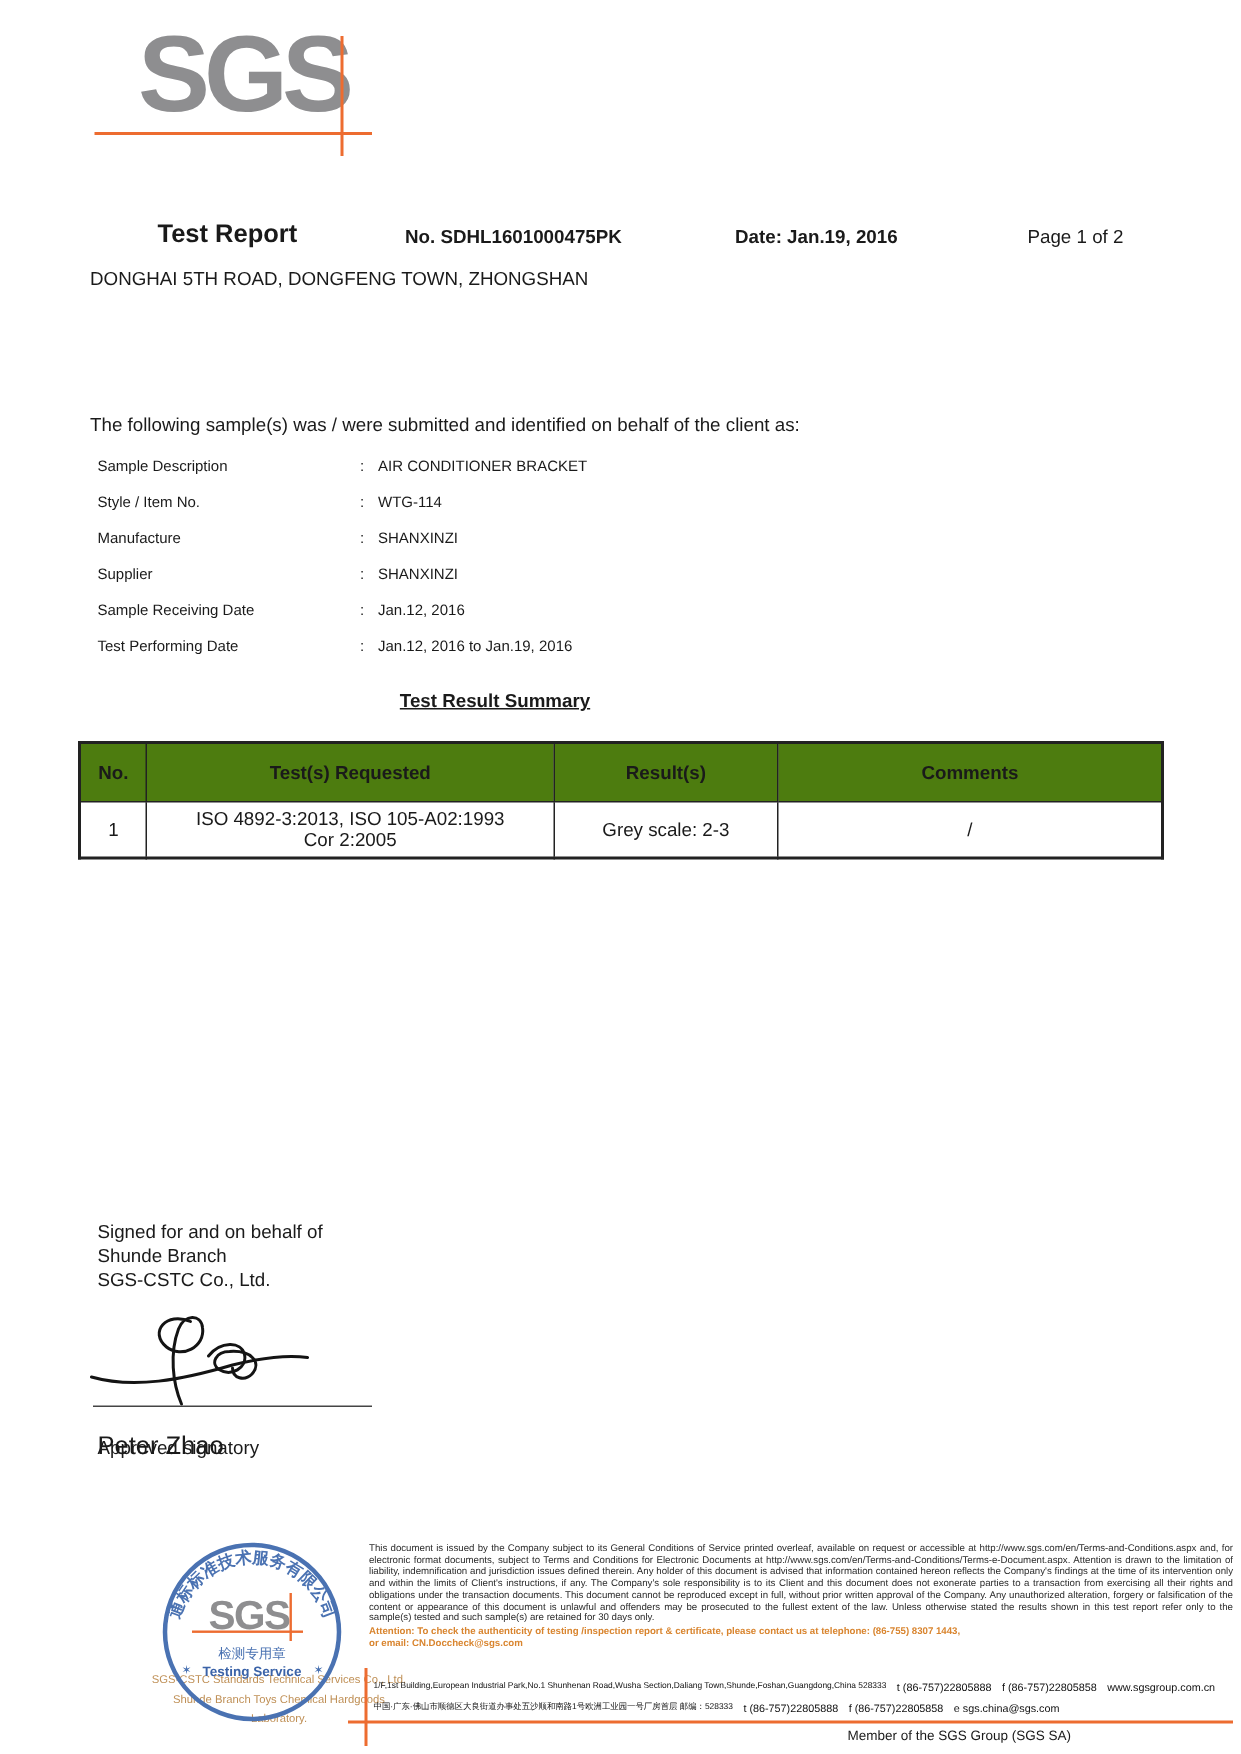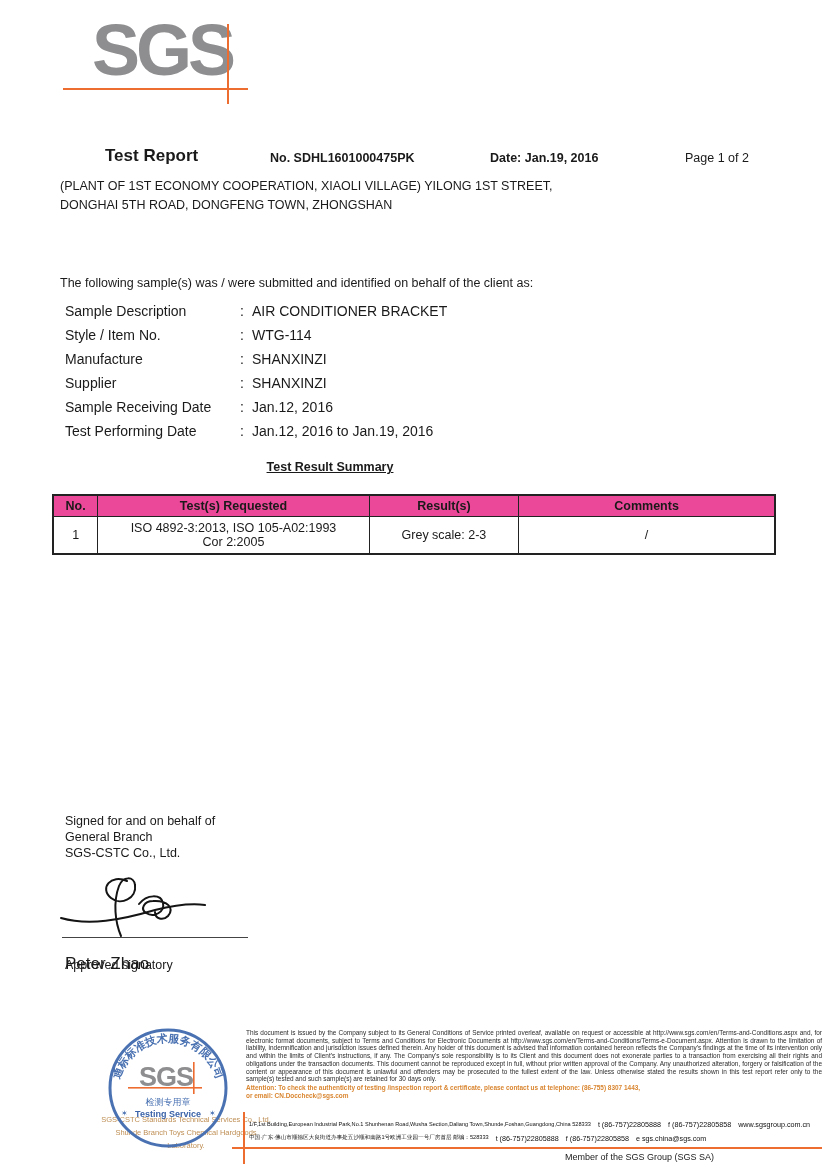--- a/index.html
+++ b/index.html
@@ -26,41 +26,41 @@
   .rep-title { left: 105px; top: 146px; font-size: 17px; font-weight: bold; }
   .rep-no    { left: 270px; top: 151px; font-size: 12.5px; font-weight: bold; }
   .rep-date  { left: 490px; top: 151px; font-size: 12.5px; font-weight: bold; }
   .rep-page  { left: 685px; top: 151px; font-size: 12.5px; font-weight: normal; }
 
   .client-addr { left: 60px; top: 177px; font-size: 12.5px; line-height: 19px; }
 
   .intro { left: 60px; top: 276px; font-size: 12.5px; }
 
   
-  .sample-rows { left: 65px; top: 299px; font-size: 14px; }
+  .sample-rows { left: 65px; top: 299px; font-size: 10px; }
   .sample-row { display: flex; height: 24px; align-items: center; }
   .sample-label { width: 175px; }
   .sample-colon { width: 12px; }
   .sample-value { }
 
   
   .summary-title {
     left: 0; top: 460px; width: 660px; text-align: center;
     font-size: 12.5px; font-weight: bold; text-decoration: underline;
   }
   table.summary {
     position: absolute; left: 52px; top: 494px; width: 724px;
     border-collapse: collapse; font-size: 12.5px;
     border: 2px solid #222;
   }
   table.summary th, table.summary td {
     border: 1px solid #222; text-align: center; vertical-align: middle;
     padding: 2px 4px;
   }
-  table.summary th { background: #ec4899; font-weight: bold; height: 21px; }
+  table.summary th { background: #4d7c0f; font-weight: bold; height: 39px; }
   table.summary td.datacell { height: 38px; }
   table.summary td.notecell { text-align: left; padding: 3px 8px; height: 16px; }
   .col-no { width: 6.2%; }
   .col-test { width: 37.6%; }
   .col-result { width: 20.7%; }
   .col-comments { width: 35.5%; }
 
   
   .signed-block { left: 65px; top: 813px; font-size: 12.5px; line-height: 16px; }
   .sig-svg { left: 55px; top: 868px; }
@@ -96,21 +96,20 @@
 <div class="abs logo-text">SGS</div>
 <div class="abs logo-hline"></div>
 <div class="abs logo-vline"></div>
 
 <div class="abs rep-title">Test Report</div>
 <div class="abs rep-no">No. SDHL1601000475PK</div>
 <div class="abs rep-date">Date: Jan.19, 2016</div>
 <div class="abs rep-page">Page 1 of 2</div>
 
 <div class="abs client-addr">
-  <div>(PLANT OF 1ST ECONOMY COOPERATION, XIAOLI VILLAGE) YILONG 1ST STREET,</div>
   <div>DONGHAI 5TH ROAD, DONGFENG TOWN, ZHONGSHAN</div>
 </div>
 
 <div class="abs intro">The following sample(s) was / were submitted and identified on behalf of the client as:</div>
 
 <div class="abs sample-rows">
   <div class="sample-row">
     <span class="sample-label">Sample Description</span>
     <span class="sample-colon">:</span>
     <span class="sample-value">AIR CONDITIONER BRACKET</span>
@@ -159,21 +158,21 @@
       <div>Cor 2:2005</div>
     </td>
     <td class="datacell">Grey scale: 2-3</td>
     <td class="datacell">/</td>
   </tr>
 </tbody>
   </table>
 
 <div class="abs signed-block">
   <div>Signed for and on behalf of</div>
-  <div>General Branch</div>
+  <div>Shunde Branch</div>
   <div>SGS-CSTC Co., Ltd.</div>
 </div>
 
 <svg class="abs sig-svg" width="210" height="70" viewBox="0 0 210 70">
   <g fill="none" stroke="#141414" stroke-width="2" stroke-linecap="round">
     <path d="M6 50 C 34 58, 66 52, 100 42 C 120 37, 135 35, 150 37"></path>
     <path d="M72 13 C 56 6, 44 20, 56 30 C 66 38, 82 30, 80 17 C 79 8, 68 8, 64 18 C 58 34, 60 54, 66 68"></path>
     <path d="M84 36 C 92 26, 106 26, 108 35 C 110 44, 99 50, 91 45 C 85 41, 89 33, 98 33 C 112 32, 120 40, 113 48 C 108 53, 100 51, 100 44"></path>
   </g>
 </svg>

